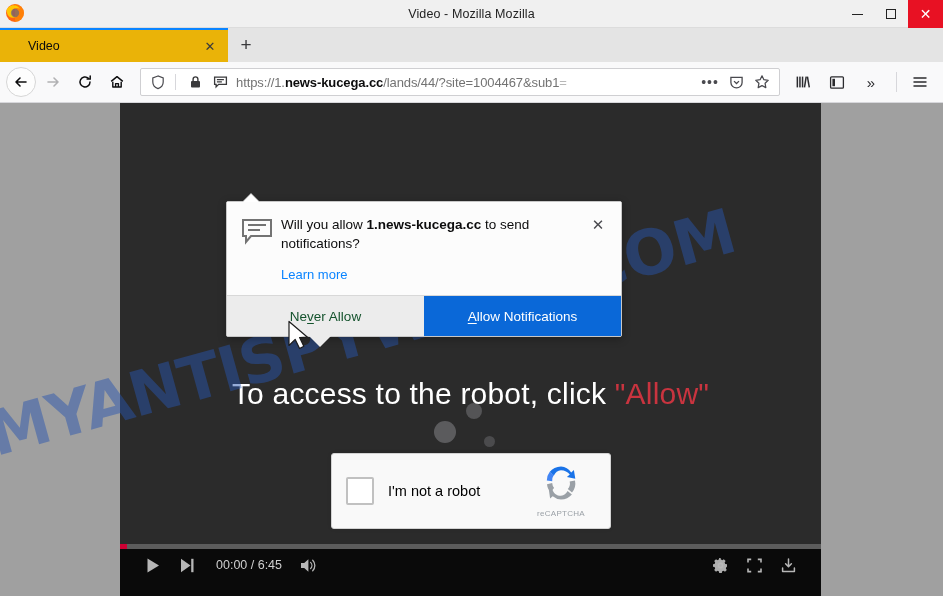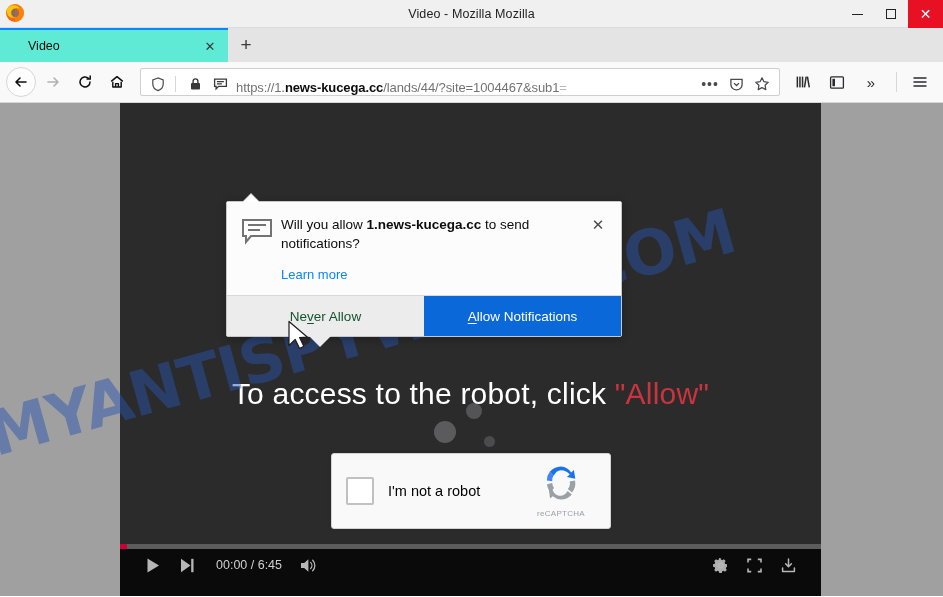--- a/index.html
+++ b/index.html
@@ -32,21 +32,21 @@
   .wc.close { width: 35px; background: #e81123; color: #fff; font-size: 14px; }
   .wc-min { display: block; width: 11px; height: 1px; background: #222; }
   .wc-max { display: block; width: 10px; height: 10px; border: 1px solid #222; }
 
   
   .tabstrip {
     height: 34px; background: #e4e4e4; display: flex; align-items: flex-end;
     position: relative;
   }
   .tab {
-    position: relative; width: 228px; height: 34px; background: #5eead4;
+    position: relative; width: 228px; height: 34px; background: #eab308;
     display: flex; align-items: center; padding: 0 8px 0 28px;
     border-top: 2px solid #0a84ff;
   }
   .tab .tab-label { font-size: 12.5px; color: #0c0c0d; flex: 1; }
   .tab .tab-close {
     width: 20px; height: 20px; display: flex; align-items: center; justify-content: center;
     font-size: 13px; color: #3a3a3c;
   }
   .newtab {
     width: 36px; height: 34px; display: flex; align-items: center; justify-content: center;
@@ -62,21 +62,21 @@
   .navbtn {
     width: 30px; height: 30px; display: flex; align-items: center; justify-content: center;
     margin-right: 2px; color: #0c0c0d;
   }
   .navbtn.back { border: 1px solid #d6d6d6; border-radius: 50%; width: 30px; height: 30px; background: #fdfdfd; }
   .navbtn.fwd { color: #b1b1b3; }
   .navbtn svg { display: block; }
 
   .urlbar {
     flex: 1; height: 28px; background: #fff; border: 1px solid #cfcfd2; border-radius: 2px;
-    display: flex; align-items: flex-end; margin: 0 8px 0 6px; padding: 0 4px 0 6px;
+    display: flex; align-items: center; margin: 0 8px 0 6px; padding: 0 4px 0 6px;
     position: relative;
   }
   .url-icons { display: flex; align-items: center; gap: 3px; }
   .url-sep { width: 1px; height: 16px; background: #d7d7db; margin: 0 5px 0 3px; }
   .url-text {
     flex: 1; font-size: 13px; color: #737373; white-space: nowrap; overflow: hidden;
     padding-left: 5px; letter-spacing: -.1px;
   }
   .url-text b { color: #0c0c0d; font-weight: 700; }
   .url-text .fade { color: #b8b8b8; }

